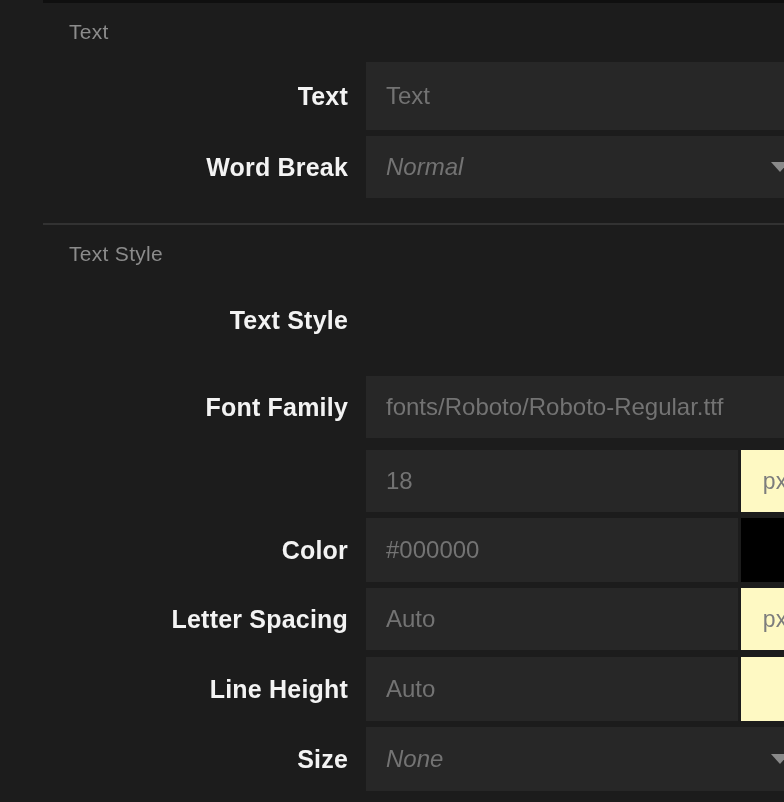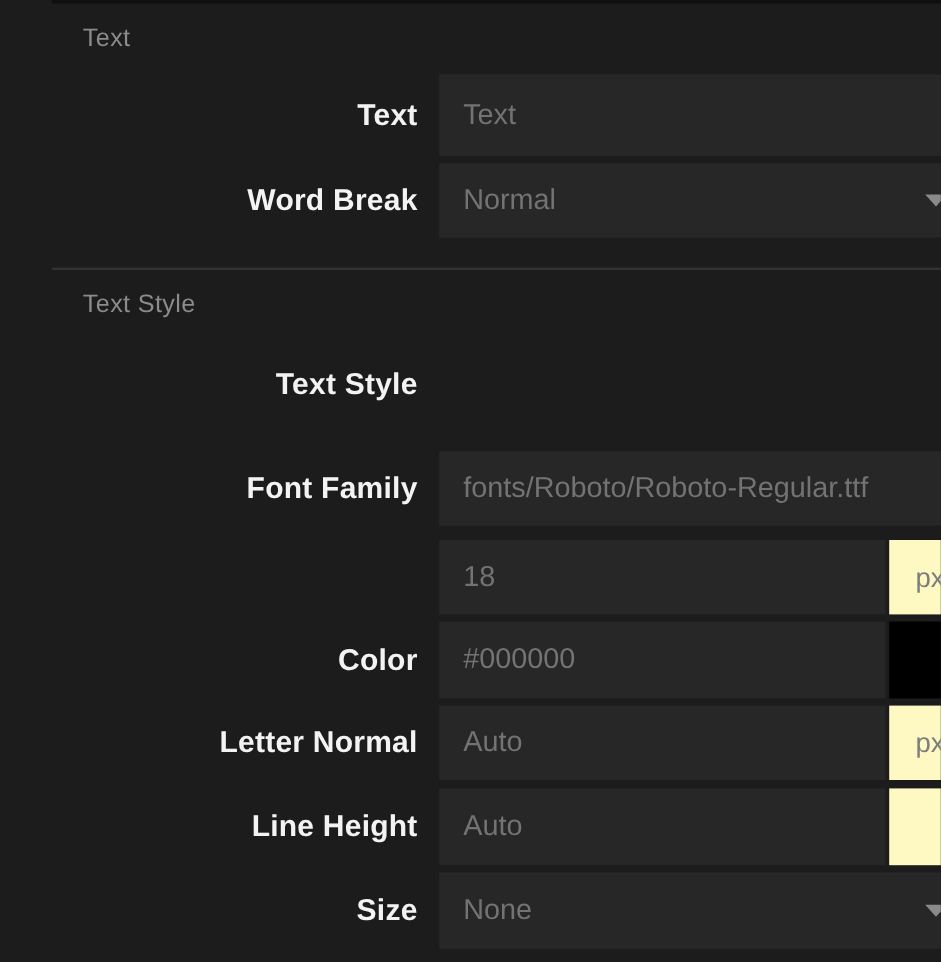--- a/index.html
+++ b/index.html
@@ -39,21 +39,21 @@
     background:transparent; border:none; outline:none;
     padding:0 12px 0 20px; margin:0;
     font-family:"Liberation Sans", sans-serif; font-size:24px; color:#9a9a9a;
   }
   textarea.tbox { resize:none; padding-top:20px; line-height:28px; overflow:hidden; }
   input.tbox::placeholder, textarea.tbox::placeholder { color:#737373; opacity:1; }
   .select {
     display:flex; align-items:center; cursor:default;
   }
   .select .value {
-    padding-left:20px; font-size:24px; color:#737373;
+    padding-left:20px; font-size:24px; color:#737373;font-style:italic;
   }
   .chevron {
     position:absolute; right:20px; top:50%; margin-top:-5px;
     width:0; height:0;
     border-left:9px solid transparent; border-right:9px solid transparent;
     border-top:10px solid #8a8a8a;
   }
   .resize-grip { position:absolute; right:3px; bottom:4px; }
 </style>
 </head>
@@ -107,21 +107,21 @@
 
   <div class="row" style="top:518px;height:64px">
     <div class="label">Color</div>
     <div class="field main">
       <input class="tbox" placeholder="#000000" style="">
     </div>
     <div class="swatch" style="background-color: rgb(0, 0, 0);"></div>
   </div>
 
   <div class="row" style="top:588px;height:62px">
-    <div class="label">Letter Normal</div>
+    <div class="label">Letter Spacing</div>
     <div class="field main">
       <input class="tbox" placeholder="Auto" style="">
     </div>
     <div class="suffix">px</div>
   </div>
 
   <div class="row" style="top:657px;height:64px">
     <div class="label">Line Height</div>
     <div class="field main">
       <input class="tbox" placeholder="Auto" style="">

